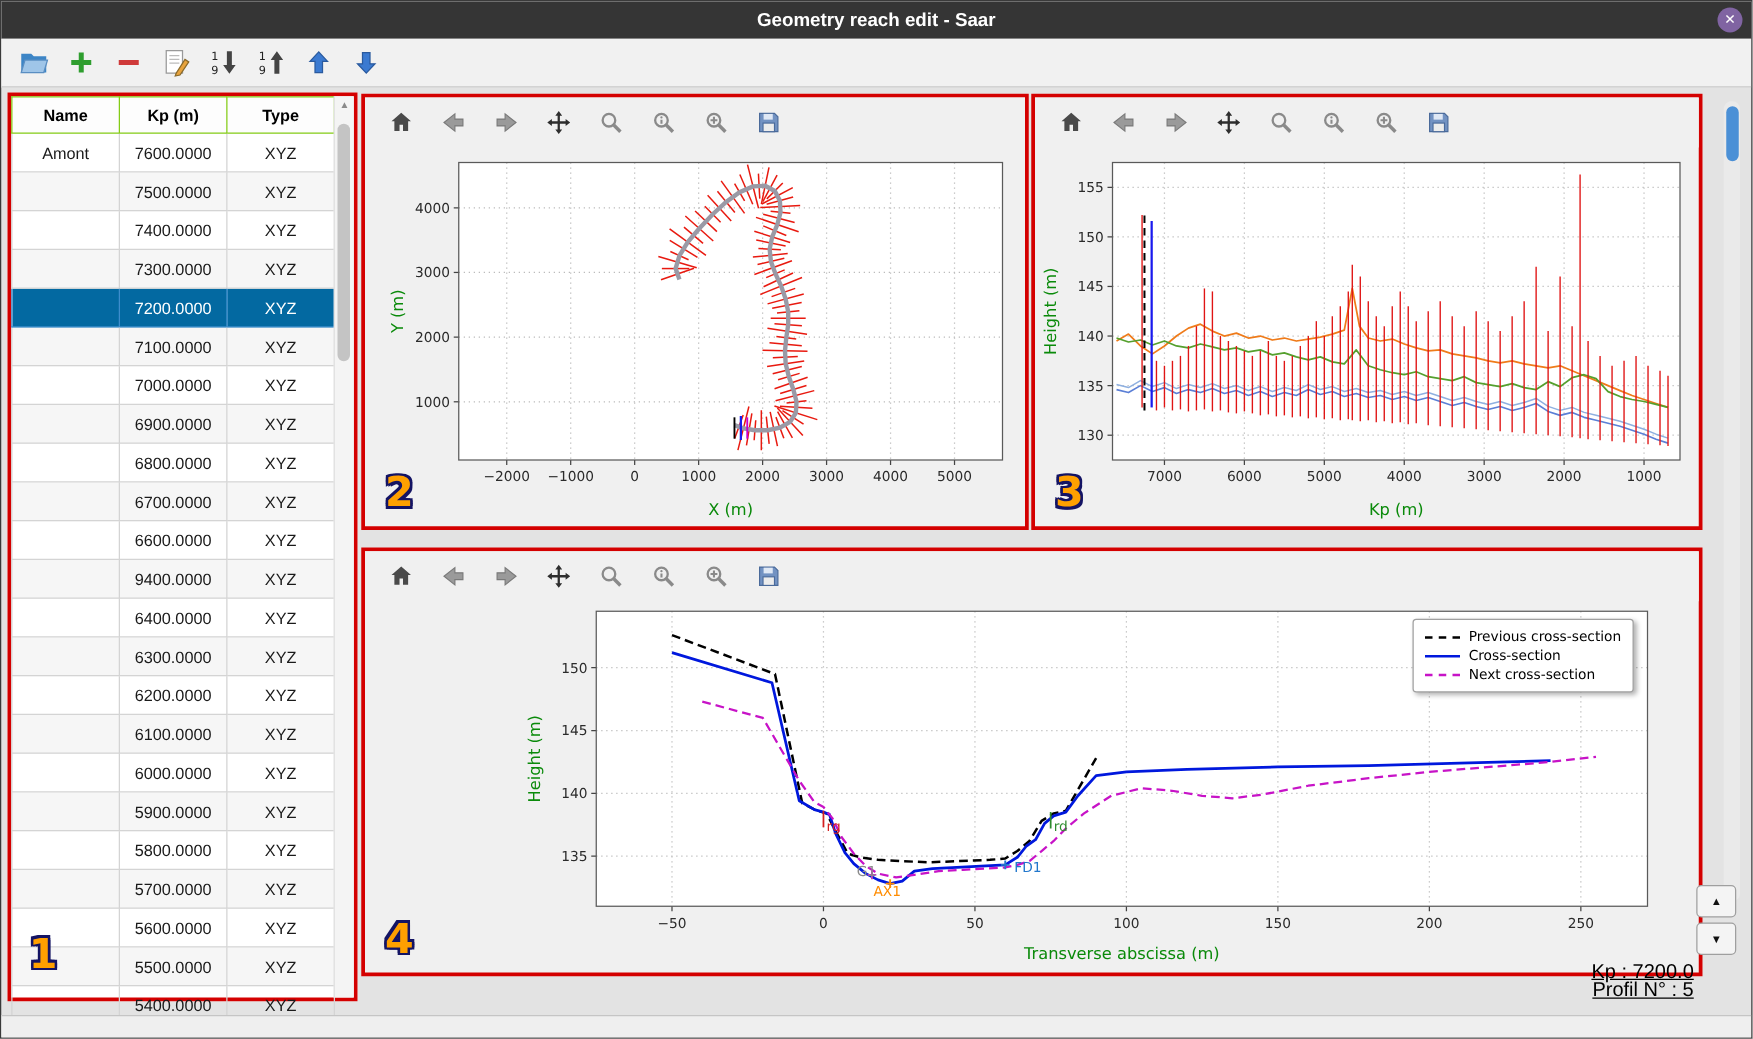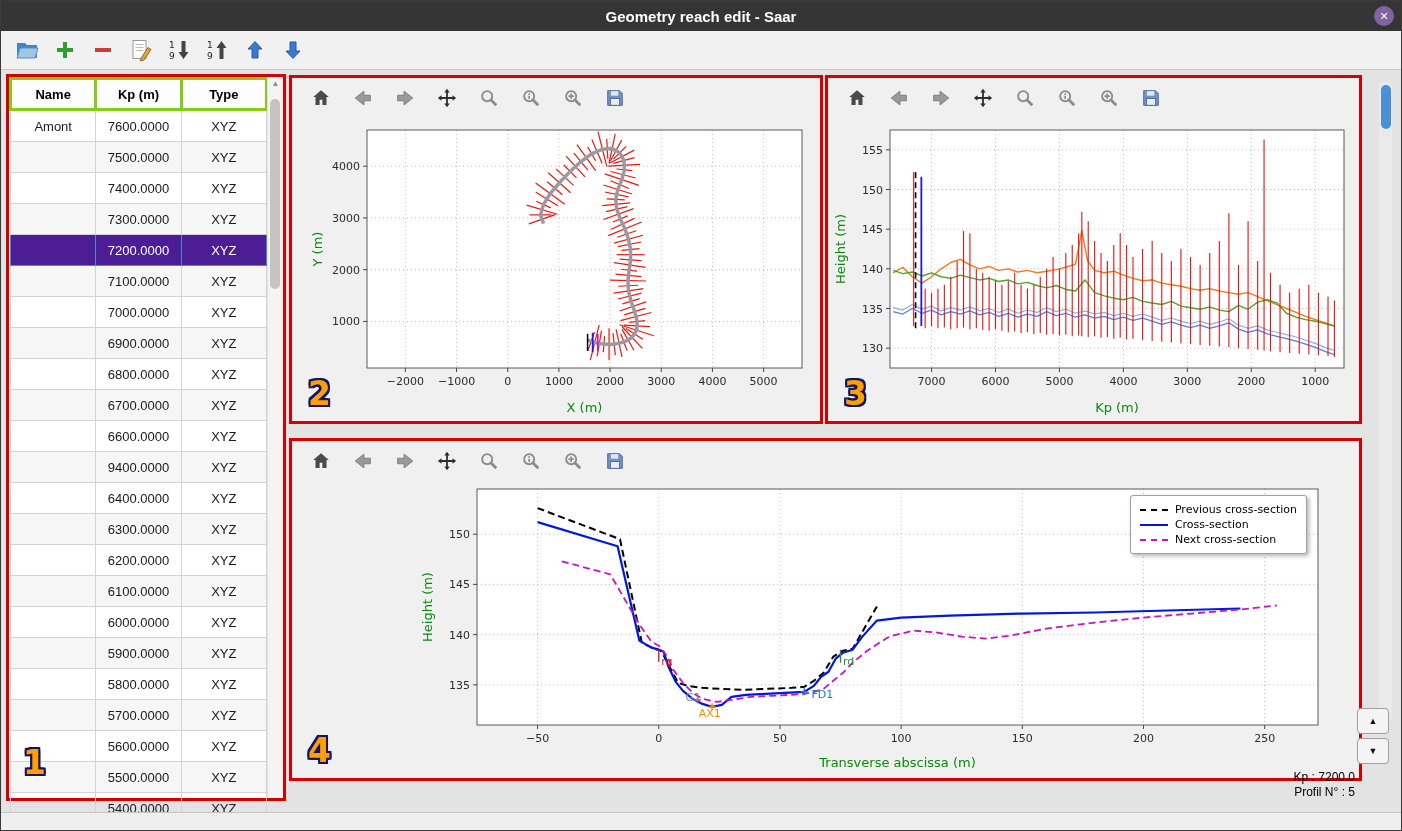--- a/index.html
+++ b/index.html
@@ -29,39 +29,39 @@
 
   
   .plot-toolbar{position:absolute;left:0;top:0;right:0;height:40px;background:#f0f0f0;
                 display:flex;align-items:center;padding-left:14px;gap:12px;}
   .ptb-btn{width:30px;height:30px;display:flex;align-items:center;justify-content:center;border-radius:3px;}
   .ptb-btn svg{display:block;}
   .plot-area{position:absolute;left:0;top:40px;right:0;bottom:0;}
 
   
   #geoTable{border-collapse:collapse;width:259px;font-size:13px;table-layout:fixed;}
-  #geoTable th{height:26px;font-weight:bold;background:#fdfdfd;border:3px solid #84cc16;text-align:center;}
+  #geoTable th{height:26px;font-weight:bold;background:#fdfdfd;border:1px solid #84cc16;text-align:center;}
   #geoTable td{height:30px;border:1px solid #d4d4d4;text-align:center;padding:0;color:#1a1a1a;}
   #geoTable tbody tr:nth-child(even){background:#f6f6f6;}
-  #geoTable tbody tr.selected{background:#4c1d95;}
+  #geoTable tbody tr.selected{background:#0369a1;}
   #geoTable tbody tr.selected td{color:#ffffff;border-color:#3d8dcc;}
   .table-scrollbar{position:absolute;right:0;top:0;bottom:0;width:15px;background:#f4f4f4;border-left:1px solid #e2e2e2;}
   .table-scroll-thumb{position:absolute;left:2px;top:22px;width:10px;height:190px;background:#c4c4c4;border-radius:5px;}
   .table-scroll-up{position:absolute;top:2px;left:0;width:100%;text-align:center;font-size:8px;color:#8a8a8a;}
 
   
   .vscroll{position:absolute;right:9px;top:80px;width:13px;height:640px;background:#eaeaea;border-radius:6px;}
   .vscroll-thumb{position:absolute;left:1.5px;top:4px;width:10px;height:44px;background:#4b90d6;border-radius:5px;}
   .spin-btn{position:absolute;right:12px;width:30px;height:24px;background:#f4f4f4;border:1px solid #9f9f9f;
             border-radius:4px;display:flex;align-items:center;justify-content:center;font-size:9px;color:#111;}
   #spinUp{top:707px;}
   #spinDown{top:737px;}
 
   
-  .status-info{position:absolute;right:46px;top:769px;text-align:right;font-size:12px;color:#000;line-height:15px;}
+  .status-info{position:absolute;right:46px;top:769px;text-align:right;font-size:16px;color:#000;line-height:15px;text-decoration:underline;}
   .statusbar{position:absolute;left:0;right:0;bottom:0;height:17px;background:#efefef;border-top:1px solid #c5c5c5;}
 
   
   .region-num{position:absolute;font-family:"DejaVu Sans",sans-serif;font-size:33px;font-weight:bold;color:#ffa000;
     text-shadow:-2px -2px 0 #141464,2px -2px 0 #141464,-2px 2px 0 #141464,2px 2px 0 #141464,
                 -2px 0 0 #141464,2px 0 0 #141464,0 -2px 0 #141464,0 2px 0 #141464;z-index:6;pointer-events:none;}
   #num1{left:14px;bottom:16px;}
   #num2,#num3,#num4{left:16px;bottom:8px;}
 
   

